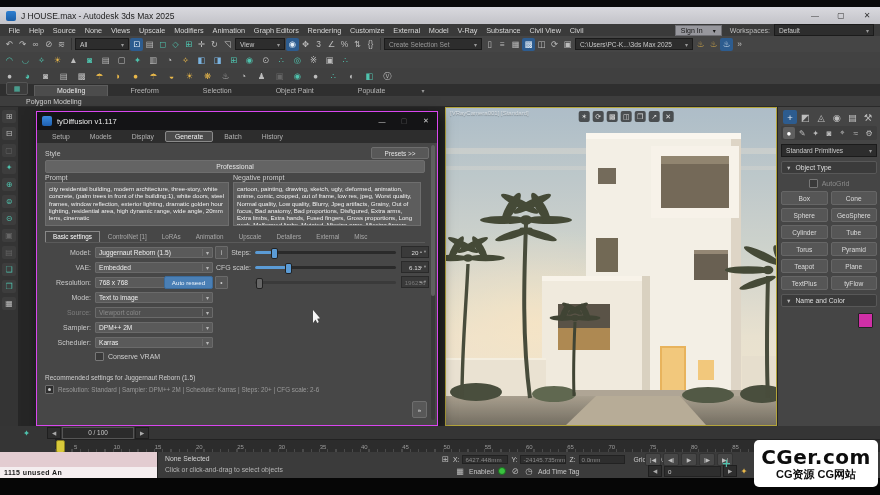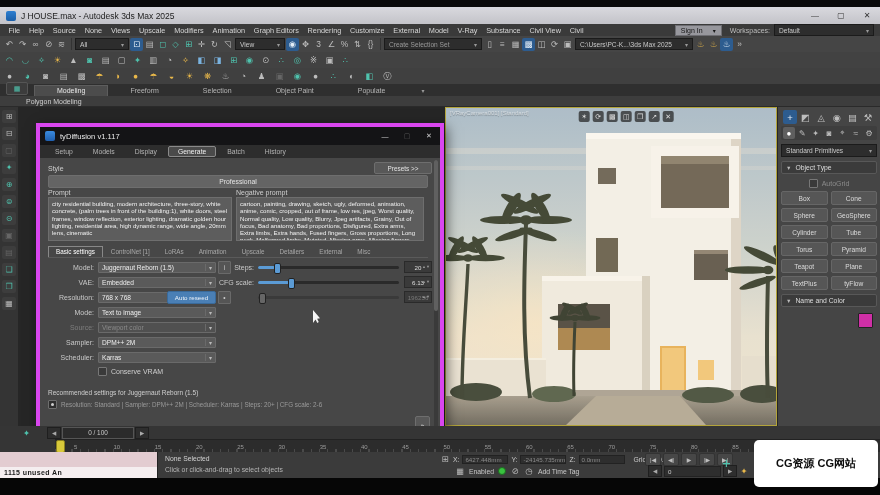--- a/index.html
+++ b/index.html
@@ -69,21 +69,21 @@
             display:flex;align-items:center;gap:4px;padding:0 4px;color:#ddd;font-size:6.8px;}
   .rollhead .tri{font-size:5.5px;color:#bbb;}
   #autogrid-row{display:flex;align-items:center;justify-content:center;gap:4px;margin:5px 0 2px 0;color:#8b8b8b;}
   .cbox{width:7px;height:7px;background:#3a3a3a;border:1px solid #777;border-radius:1px;}
   #ot-grid{display:grid;grid-template-columns:1fr 1fr;gap:3px;margin-top:3px;}
   .otbtn{height:12px;background:#565656;border:1px solid #666;border-radius:2px;display:flex;align-items:center;
          justify-content:center;font-size:6.6px;color:#dcdcdc;}
   #nc-row{display:flex;align-items:center;gap:4px;margin-top:6px;justify-content:flex-end;padding-right:4px;}
   #color-swatch{width:13px;height:13px;border:1px solid #222;border-radius:1px;}
   
-  #dialog{left:36px;top:16px;width:400px;height:313px;background:#474747;border:4px solid #d946ef;
+  #dialog{left:36px;top:4px;width:400px;height:313px;background:#474747;border:1px solid #d946ef;
           box-shadow:3px 4px 12px rgba(0,0,0,.55);font-size:7px;}
   #dlg-title{left:0;top:0;width:100%;height:18px;background:#141416;display:flex;align-items:center;color:#e9e9e9;font-size:7.6px;}
   #dlg-title .appicon{width:10px;height:10px;background:linear-gradient(#3a8be0,#1f5faf);border-radius:2px;margin:0 5px 0 5px;}
   #dlg-title .wbtn{width:22px;height:14px;color:#cfcfcf;font-size:7px;}
   #dlg-title .wbtn.dim{color:#555;}
   #dlg-tabs{left:0;top:18px;width:100%;height:13px;background:#2d2d2d;display:flex;align-items:center;
             gap:2px;padding-left:6px;box-sizing:border-box;font-size:6.8px;color:#b3b3b3;}
   .dtab{padding:1px 9px;}
   .dtab.active{background:#4a4a4a;border:1px solid #8a8a8a;border-radius:2px;color:#efefef;}
   .dbtn{background:#585858;border:1px solid #6e6e6e;border-radius:2px;color:#e3e3e3;
@@ -744,16 +744,17 @@
     <span id="framefield">0</span>
     <span class="tlbtn">▶</span>
     <span class="ic yellow" style="width:10px;height:10px">✦</span>
   </span>
   <span class="abs" id="nav-plus">+</span>
 </div>
 
 <div class="abs" id="footer"></div>
 
 <div class="abs" id="watermark">
+  <span id="wm1">CGer.com</span>
   <span id="wm2">CG资源 CG网站</span>
 </div>
 
 <div class="abs" id="cursor"></div>
 
 </body></html>

